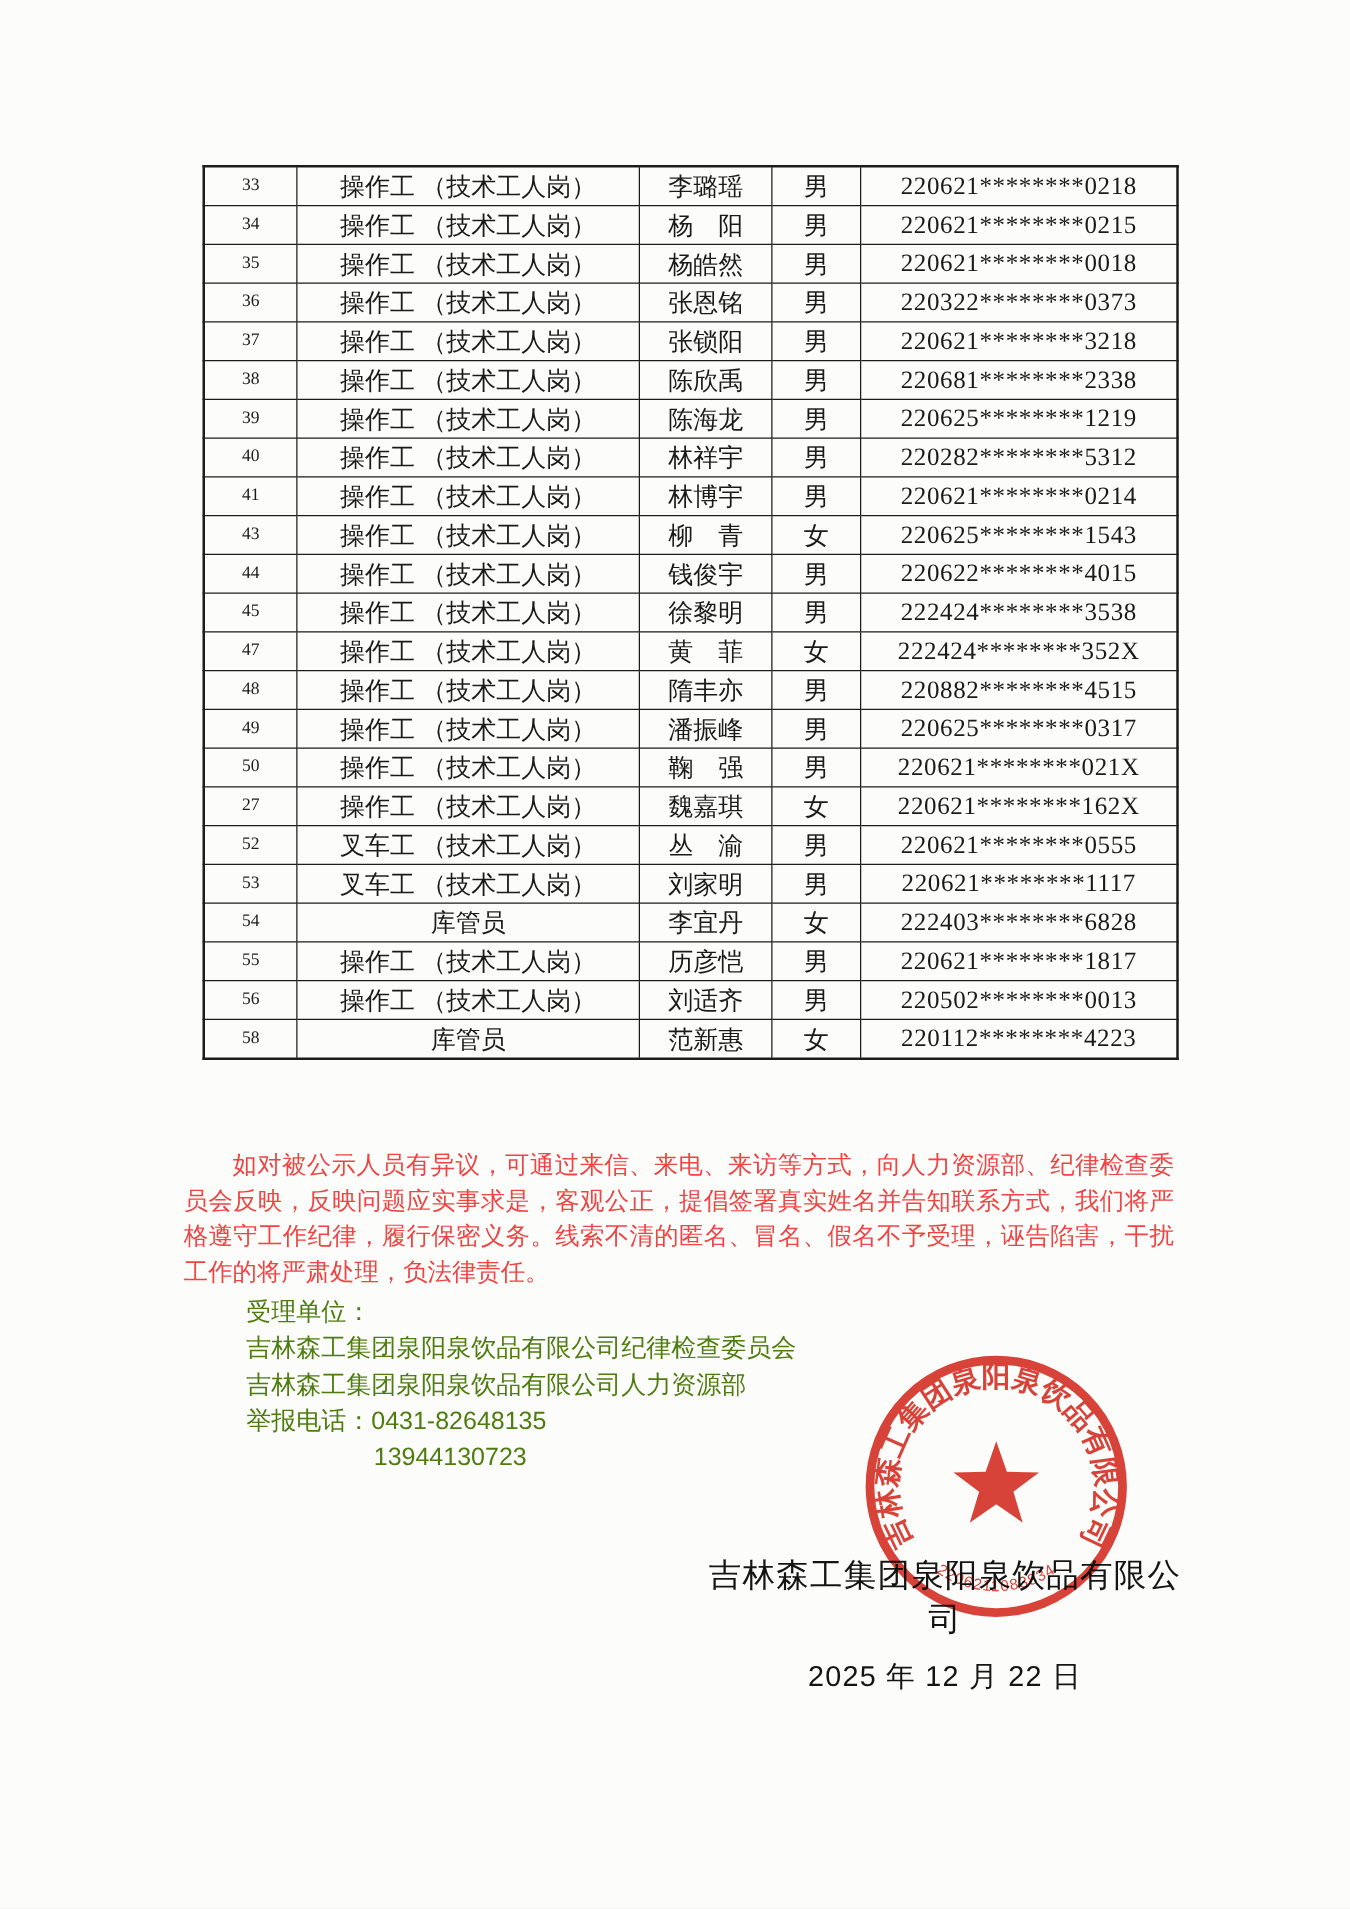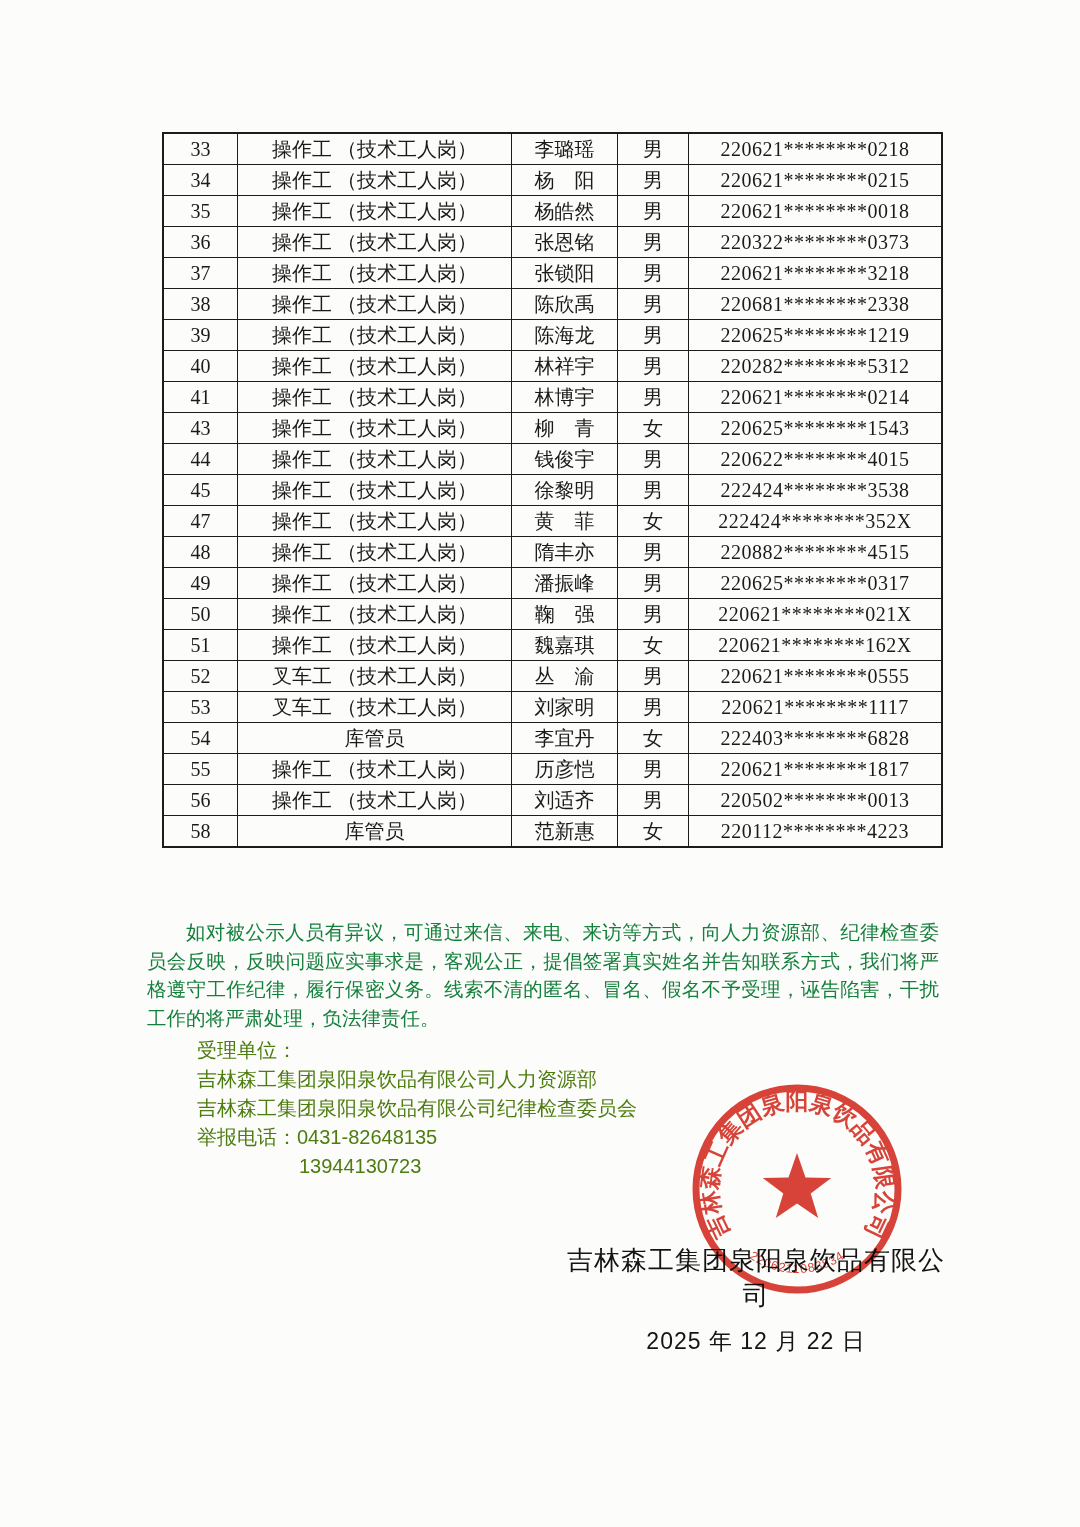--- a/index.html
+++ b/index.html
@@ -19,31 +19,31 @@
     border-collapse:collapse;table-layout:fixed;
     border:2px solid #1c1c1c;
     font-size:20px;
   }
   .roster td{
     border:1px solid #1c1c1c;
     height:30px;padding:0;
     text-align:center;vertical-align:middle;
     white-space:nowrap;overflow:hidden;
   }
-  .roster .col-no{width:73px;font-size:20px;}
+  .roster .col-no{width:73px;font-size:14px;}
   .roster .col-position{width:273px;}
   .roster .col-name{width:105px;}
   .roster .col-gender{width:70px;}
   .roster .col-id{width:252px;font-size:20px;letter-spacing:.5px;margin-top:20px;}
   
   .notice{
     position:absolute;left:147px;top:919px;width:792px;
     font-size:19.5px;line-height:28.5px;
     text-align:justify;text-indent:2em;
-    margin:0;color:#15803d;
+    margin:0;color:#ef4444;
   }
   
   .contact{
     position:absolute;left:197px;top:1036px;
     font-family:"Liberation Sans","DejaVu Sans",sans-serif;
     font-size:20px;line-height:29px;color:#4d7c0f;
   }
   .contact .phone2{padding-left:102px;}
   
   .signoff{
@@ -186,21 +186,21 @@
           <td class="col-id">220625********0317</td>
         </tr>
         <tr>
           <td class="col-no">50</td>
           <td class="col-position">操作工 （技术工人岗）</td>
           <td class="col-name">鞠　强</td>
           <td class="col-gender">男</td>
           <td class="col-id">220621********021X</td>
         </tr>
         <tr>
-          <td class="col-no">51</td>
+          <td class="col-no">27</td>
           <td class="col-position">操作工 （技术工人岗）</td>
           <td class="col-name">魏嘉琪</td>
           <td class="col-gender">女</td>
           <td class="col-id">220621********162X</td>
         </tr>
         <tr>
           <td class="col-no">52</td>
           <td class="col-position">叉车工 （技术工人岗）</td>
           <td class="col-name">丛　渝</td>
           <td class="col-gender">男</td>
@@ -241,22 +241,22 @@
           <td class="col-gender">女</td>
           <td class="col-id">220112********4223</td>
         </tr>
       </tbody>
   </table>
 
   <p class="notice">如对被公示人员有异议，可通过来信、来电、来访等方式，向人力资源部、纪律检查委员会反映，反映问题应实事求是，客观公正，提倡签署真实姓名并告知联系方式，我们将严格遵守工作纪律，履行保密义务。线索不清的匿名、冒名、假名不予受理，诬告陷害，干扰工作的将严肃处理，负法律责任。</p>
 
   <div class="contact">
     <div>受理单位：</div>
+    <div>吉林森工集团泉阳泉饮品有限公司纪律检查委员会</div>
     <div>吉林森工集团泉阳泉饮品有限公司人力资源部</div>
-    <div>吉林森工集团泉阳泉饮品有限公司纪律检查委员会</div>
     <div><span>举报电话：</span><span>0431-82648135</span></div>
     <div class="phone2">13944130723</div>
   </div>
 
   <div class="signoff">
     <div class="company">吉林森工集团泉阳泉饮品有限公司</div>
     <div class="date">2025 年 12 月 22 日</div>
   </div>
 
   <svg class="seal" viewBox="0 0 220 220" aria-hidden="true">

